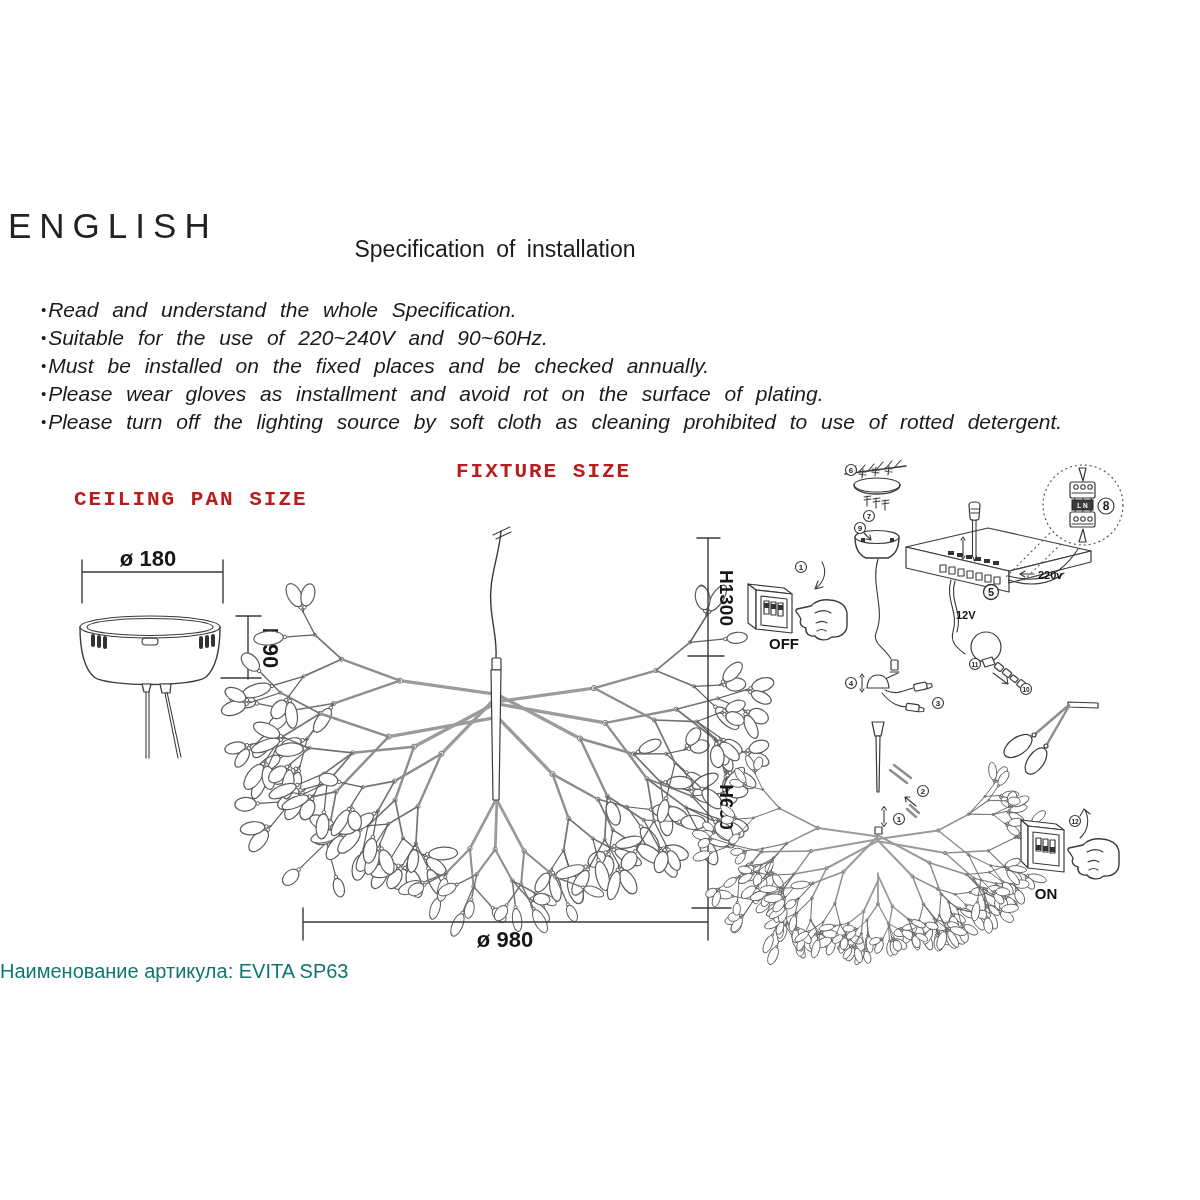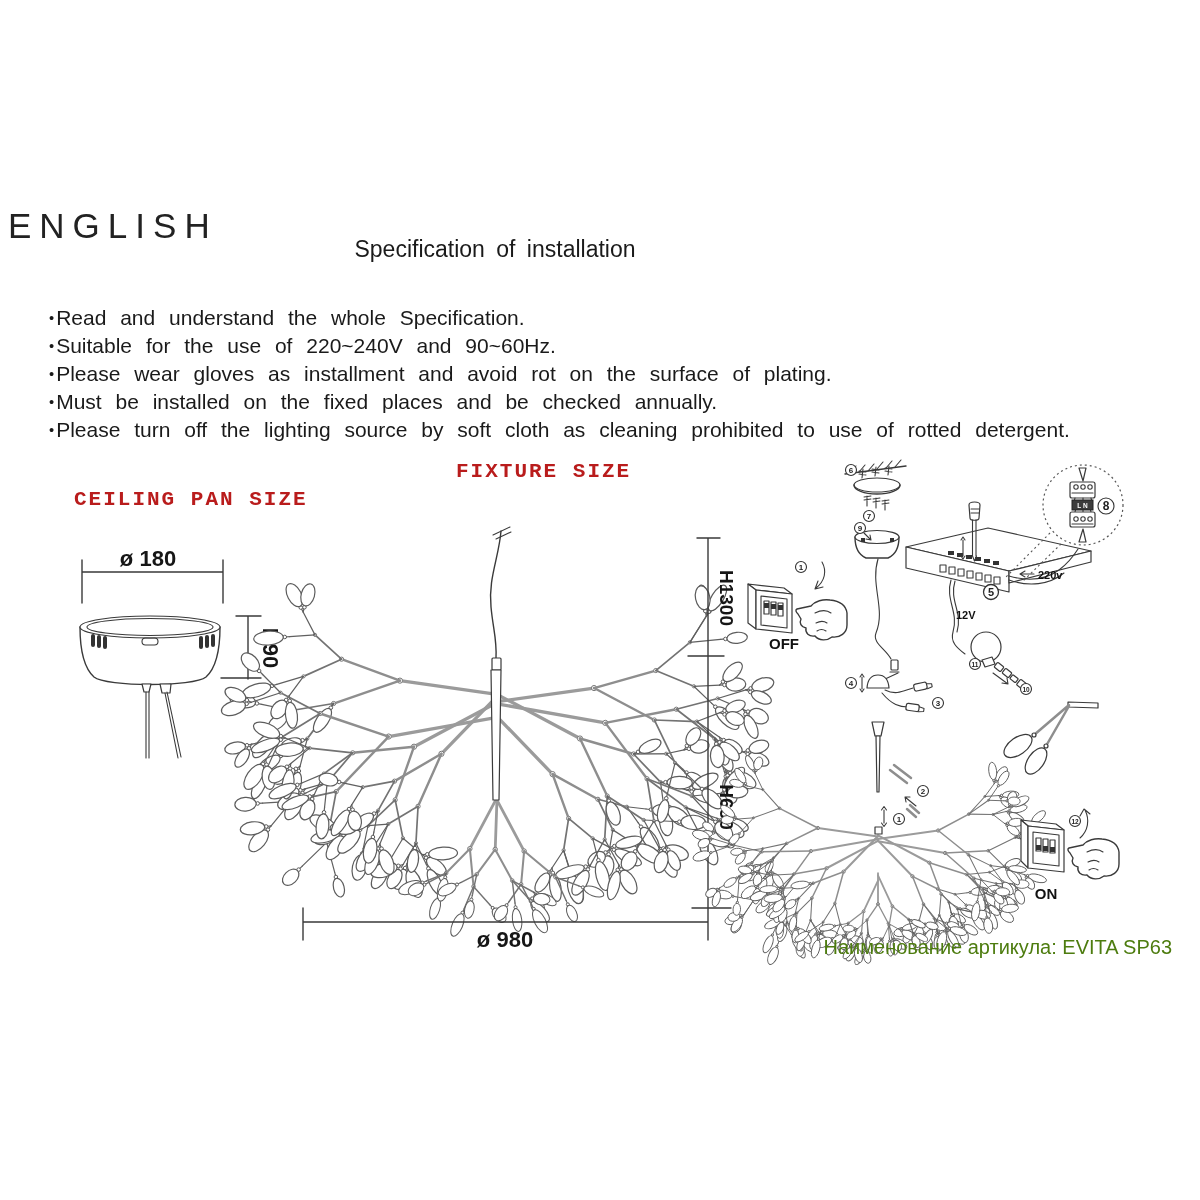--- a/index.html
+++ b/index.html
@@ -2,27 +2,27 @@
 <html><head>
 <meta charset="utf-8">
 <style>
   html,body{margin:0;padding:0;background:#fff;}
   #page{position:relative;width:1200px;height:1200px;background:#fff;overflow:hidden;
         font-family:"Liberation Sans",sans-serif;color:#1a1a1a;}
   .abs{position:absolute;}
   #english{left:8px;top:206px;font-size:35px;letter-spacing:8px;color:#222;}
   #title{left:0;top:236px;width:990px;text-align:center;font-size:23px;word-spacing:5px;}
   #intro{left:44px;top:262px;font-size:21px;word-spacing:8px;white-space:nowrap;}
-  #safety{left:33px;top:288px;margin:16px;padding:0;list-style:none;}
+  #safety{left:33px;top:288px;margin:8px;padding:0;list-style:none;font-style:italic;}
   #safety li{font-size:21px;line-height:28px;word-spacing:8px;white-space:nowrap;}
   #safety li::before{content:"•";font-size:0.7em;vertical-align:2px;margin-right:2px;}
   .seclabel{font-family:"Liberation Mono",monospace;font-weight:bold;font-size:21px;letter-spacing:2px;color:#b91c1c;}
   #sec-pan{left:74px;top:488px;}
   #sec-fix{left:412px;top:460px;margin-left:44px;}
-  #footer{left:0;top:936px;width:1172px;text-align:right;font-size:20px;color:#4d7c0f;}
+  #footer{left:0;top:960px;width:1172px;text-align:left;font-size:20px;color:#0f766e;}
   svg{position:absolute;left:0;top:0;}
   .ink{stroke:#3a3a3a;fill:none;stroke-width:1.4;stroke-linejoin:round;stroke-linecap:round;}
   .thin{stroke:#3a3a3a;fill:none;stroke-width:1.1;stroke-linejoin:round;stroke-linecap:round;}
   .fillw{stroke:#3a3a3a;fill:#fff;stroke-width:1.2;stroke-linejoin:round;}
   .gray{stroke:#8e8e8e;fill:none;stroke-width:2.5;stroke-linecap:round;}
   .dim{font:bold 22px "Liberation Sans",sans-serif;fill:#161616;text-anchor:middle;}
   .dim.sm{font-size:19px;}
   .lbl{font:bold 15px "Liberation Sans",sans-serif;fill:#111;text-anchor:middle;}
   .vlabel{font:bold 11px "Liberation Sans",sans-serif;fill:#111;}
   .lnlbl{font:bold 6.5px "Liberation Sans",sans-serif;fill:#fff;text-anchor:middle;}
@@ -36,22 +36,22 @@
 </head>
 <body>
 
 <div id="page">
 
   <div class="abs" id="english">ENGLISH</div>
   <div class="abs" id="title">Specification of installation</div>
   <ul class="abs" id="safety">
     <li>Read and understand the whole Specification.</li>
     <li>Suitable for the use of 220~240V and 90~60Hz.</li>
+    <li>Must be installed on the fixed places and be checked annually.</li>
     <li>Please wear gloves as installment and avoid rot on the surface of plating.</li>
-    <li>Must be installed on the fixed places and be checked annually.</li>
     <li>Please turn off the lighting source by soft cloth as cleaning prohibited to use of rotted detergent.</li>
   </ul>
 
   <div class="abs seclabel" id="sec-pan">CEILING PAN SIZE</div>
   <div class="abs seclabel" id="sec-fix">FIXTURE SIZE</div>
 
   <svg width="1200" height="1200" viewBox="0 0 1200 1200">
     <defs>
       <g id="hand">
         <path class="ink" fill="#fff" d="M0 8 L14 5 C18 0 26 -2 33 -1 C43 0 49 5 50 12 L50 24 C50 32 43 37 35 36 C30 40 22 40 18 35 C12 36 8 32 9 27 C4 26 2 22 4 18 L1 13 C-1 11 -2 9 0 8 Z"></path>

